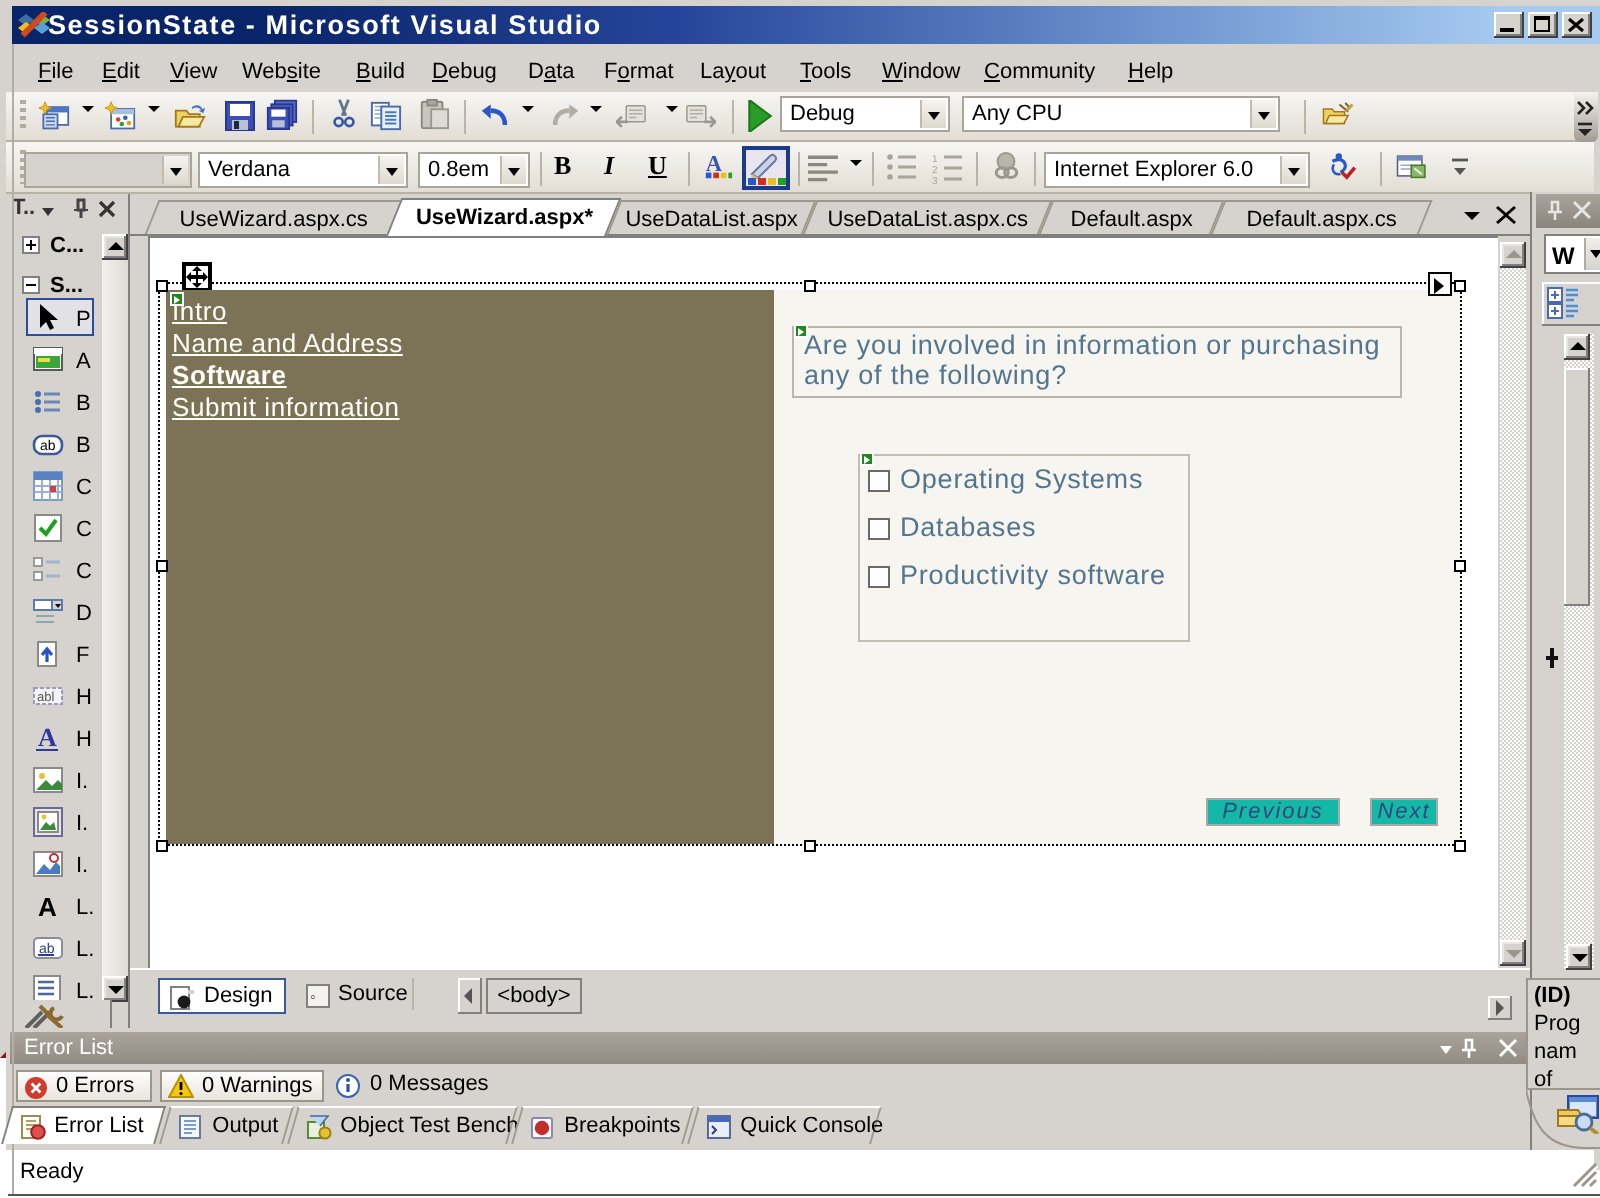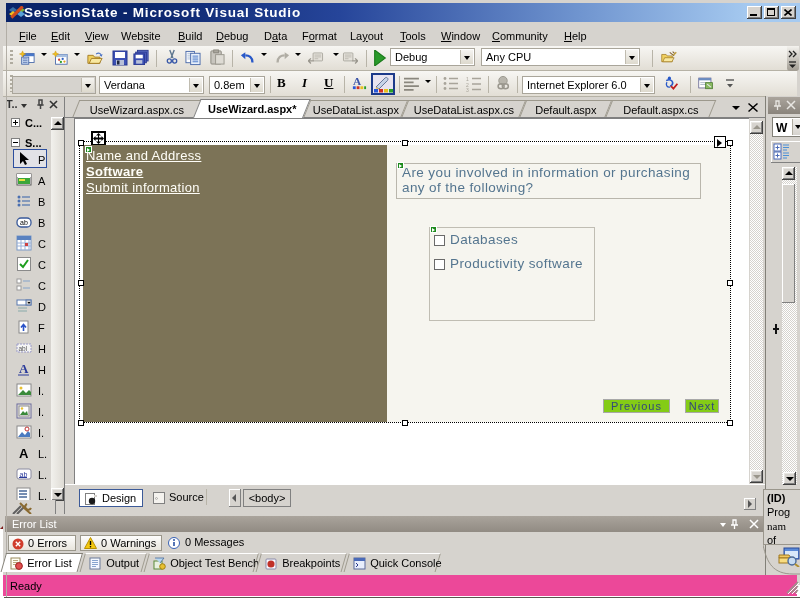--- a/index.html
+++ b/index.html
@@ -46,29 +46,29 @@
 .sbtrack { background-image: linear-gradient(45deg,#d6d3ce 25%,transparent 25%,transparent 75%,#d6d3ce 75%), linear-gradient(45deg,#d6d3ce 25%,transparent 25%,transparent 75%,#d6d3ce 75%); background-size:2px 2px; background-position:0 0,1px 1px; background-color:#fff; }
 .sbbtn { position:absolute; width:13px; height:13px; background:#d6d3ce; box-shadow: inset -1px -1px 0 #404040, inset 1px 1px 0 #fff, inset -2px -2px 0 #808080, inset 2px 2px 0 #e8e6e2; }
 .arrow { position:absolute; width:0; height:0; border:3px solid transparent; }
 
 #wiz-side { background:#7c7357; }
 #wiz-side a { display:block; color:#fffef8; text-decoration:underline; font-size:13px; height:16px; line-height:15px; letter-spacing:0.3px; }
 .qtext { color:#54758f; font-size:13.5px; letter-spacing:0.4px; }
 .smart { position:absolute; width:7px; height:7px; background:#1c8a1c; border:1px solid #fff; }
 .smart:after{ content:""; position:absolute; left:1px; top:1px; border:2px solid transparent; border-left:3px solid #fff; }
 .handle { position:absolute; width:6px; height:6px; background:#fff; border:1px solid #000; }
-.wizbtn { border:1px solid #a8a8a8; background:#84cc16; color:#33487a; font-size:11px; text-align:center; line-height:12px; letter-spacing:1px; }
+.wizbtn { border:1px solid #a8a8a8; background:#14b8a6; color:#33487a; font-size:11px; text-align:center; line-height:12px; letter-spacing:1px;font-style:italic; }
 .cb { display:inline-block; width:11px; height:11px; background:#fff; border:1px solid #6a6a6a; margin-right:5px; vertical-align:-2px; }
 
 #errlist { left:0; top:514px; width:766px; height:61px; background:#d6d3ce; }
 .btab { position:absolute; top:39px; height:19px; background:#d6d3ce; border:1px solid #a09c90; border-top:1px solid #fff; border-bottom:none; transform:skewX(-16deg); transform-origin:100% 0; }
 .btab > * { transform:skewX(16deg); }
 .btab .bic { position:absolute; left:6px; top:3px; }
 .btab span { position:absolute; left:23px; top:3px; white-space:nowrap; }
-#status { left:0; top:575px; width:794px; height:21px; background:#ec4899;text-decoration:underline; }
+#status { left:0; top:575px; width:794px; height:21px; background:#ffffff;text-decoration:underline; }
 </style>
 </head>
 <body>
 <div id="win">
   <div id="title" class="abs">
     <div class="abs" style="left:3px;top:3px;width:16px;height:13px;">
       <svg width="16" height="13" viewBox="0 0 16 13">
         <polygon points="0,4 4,1 8,4 4,7" fill="#3a6ea5"></polygon>
         <polygon points="8,4 12,1 16,4 12,7" fill="#7bb13c"></polygon>
         <polygon points="0,8 4,5 8,8 4,11" fill="#f0c020"></polygon>
@@ -497,28 +497,30 @@
     <div class="abs" style="left:4px;top:22px;width:652px;height:282px;border:1px dotted #000;"></div>
 
     <div class="abs" style="left:16px;top:12px;width:15px;height:15px;background:#fff;border:2px solid #000;">
       <svg width="11" height="11" viewBox="0 0 11 11" style="display:block;">
           <path d="M5.5 0 L8 2.5 L6 2.5 L6 4.5 L8.5 4.5 L8.5 3 L11 5.5 L8.5 8 L8.5 6.5 L6 6.5 L6 8.5 L8 8.5 L5.5 11 L3 8.5 L5 8.5 L5 6.5 L2.5 6.5 L2.5 8 L0 5.5 L2.5 3 L2.5 4.5 L5 4.5 L5 2.5 L3 2.5 Z" fill="#000"></path>
         </svg>
     </div>
 
     <div class="abs" style="left:8px;top:26px;width:647px;height:277px;background:#f6f5ef;">
       <div id="wiz-side" class="abs" style="left:0;top:0;width:304px;height:277px;padding:3px 0 0 3px;">
+        <a>Intro</a>
         <a>Name and Address</a>
         <a style="font-weight:bold;">Software</a>
         <a>Submit information</a>
       </div>
 
       <div class="abs qtext" style="left:313px;top:18px;width:305px;height:36px;border:1px solid #b9b6ac;padding:1px 0 0 5px;line-height:15px;">Are you involved in information or purchasing any of the following?</div>
       <div class="abs" style="left:346px;top:82px;width:166px;height:94px;border:1px solid #c0bdb3;"></div>
       <div class="abs qtext" style="left:351px;top:87px;">
+        <div style="height:24px;"><span class="cb"></span>Operating Systems</div>
         <div style="height:24px;"><span class="cb"></span>Databases</div>
         <div style="height:24px;"><span class="cb"></span>Productivity software</div>
       </div>
 
       <div class="wizbtn abs" style="left:520px;top:254px;width:67px;height:14px;">Previous</div>
       <div class="wizbtn abs" style="left:602px;top:254px;width:34px;height:14px;">Next</div>
 
       <div class="abs" style="left:631px;top:-9px;width:12px;height:12px;background:#fff;border:1px solid #000;">
           <span class="arrow" style="left:2px;top:2px;border-left:5px solid #000;border-top-width:4px;border-bottom-width:4px;"></span>
         </div>
@@ -678,21 +680,21 @@
           <span class="arrow" style="left:3px;top:4px;border-bottom:4px solid #000;border-left-width:4px;border-right-width:4px;border-top:none;"></span>
         </div>
       <div class="abs r3dthin" style="left:0;top:17px;width:13px;height:119px;"></div>
       <div class="sbbtn" style="left:1px;top:305px;">
           <span class="arrow" style="left:3px;top:5px;border-top:4px solid #000;border-left-width:4px;border-right-width:4px;border-bottom:none;"></span>
         </div>
     </div>
     <div class="abs" style="left:-3px;top:393px;width:41px;height:56px;background:#d6d3ce;border:1px solid #9a968c;">
       <div class="abs" style="left:3px;top:2px;font-weight:bold;">(ID)</div>
       <div class="abs" style="left:3px;top:16px;">Prog</div>
-      <div class="abs" style="left:3px;top:30px;font-family:Liberation Serif, serif;">nam</div>
+      <div class="abs" style="left:3px;top:30px;">nam</div>
       <div class="abs" style="left:3px;top:44px;">of</div>
     </div>
     <div class="abs" style="left:-3px;top:449px;width:41px;height:32px;">
       <svg class="abs" style="left:0px;top:0px;" width="40" height="31" viewBox="0 0 40 31">
           <path d="M0 0 C4 18 10 29 30 29 L40 29" fill="none" stroke="#9a968c"></path>
         </svg>
       <svg class="abs" style="left:15px;top:2px;" width="22" height="20" viewBox="0 0 22 20">
           <rect x="6" y="1" width="15" height="11" fill="#5a8ad8" stroke="#2a4a98"></rect>
           <rect x="7" y="4" width="13" height="7" fill="#d8e8fa"></rect>
           <path d="M1 8 h10 l2 3 h-12 Z" fill="#f0c860" stroke="#a07820"></path>

